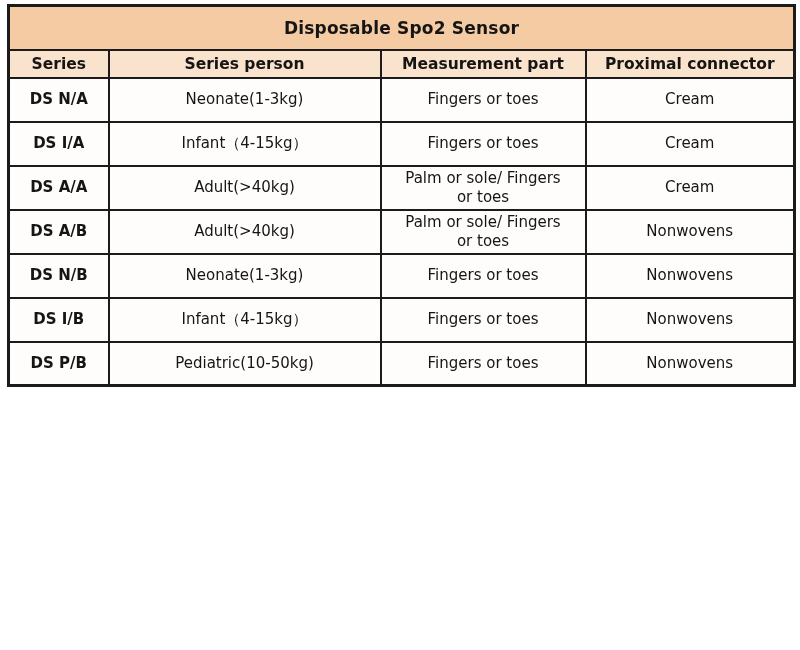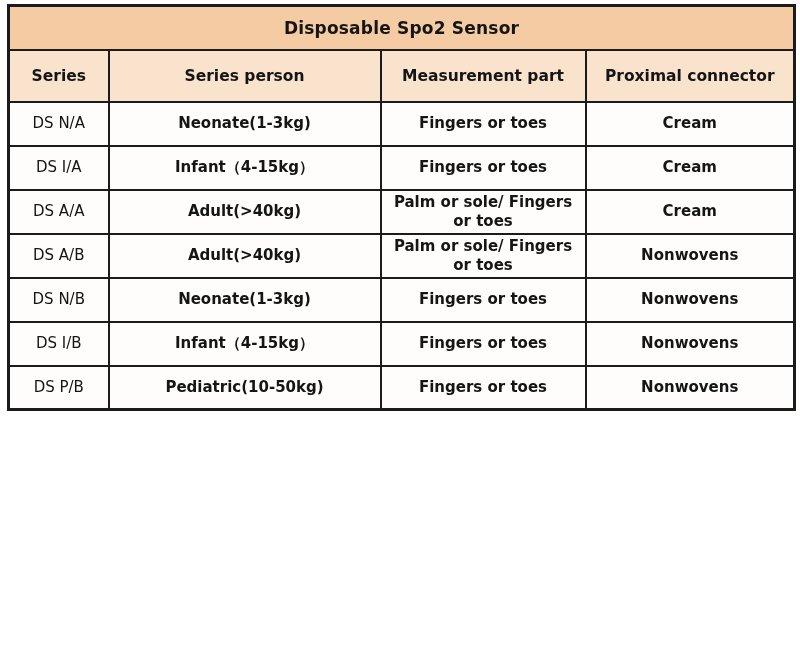--- a/index.html
+++ b/index.html
@@ -23,46 +23,45 @@
     background: var(--row-bg, #ffffff);
   }
   table.sensor-table th,
   table.sensor-table td {
     border: 2px solid var(--border-color, #1b1b1b);
     text-align: center;
     vertical-align: middle;
     padding: 2px 4px;
     box-sizing: border-box;
     color: #151515;
-    font-weight: bold;
   }
   tr.title-row th {
     background: var(--title-bg, #f5cba4);
     height: 44px;
     font-size: 17px;
     font-weight: bold;
     border-width: 3px 3px 2px 3px;
     letter-spacing: 0.2px;
   }
   tr.header-row th {
     background: var(--header-bg, #fae3cd);
-    height: 52px;
+    height: 28px;
     font-size: 15.5px;
     font-weight: bold;
     margin-left: 40px;
   }
   tbody td {
     height: 44px;
     font-size: 15px;
     background: var(--row-bg, #fefdfc);
     white-space: pre-line;
     line-height: 1.25;
   }
   tbody td.series-cell {
-    font-weight: normal;
+    font-weight: bold;
     font-size: 15px;
   }
   
   table.sensor-table tr th:first-child,
   table.sensor-table tr td:first-child { border-left-width: 3px; }
   table.sensor-table tr th:last-child,
   table.sensor-table tr td:last-child { border-right-width: 3px; }
   tbody tr:last-child td { border-bottom-width: 3px; }
 </style>
 </head>

